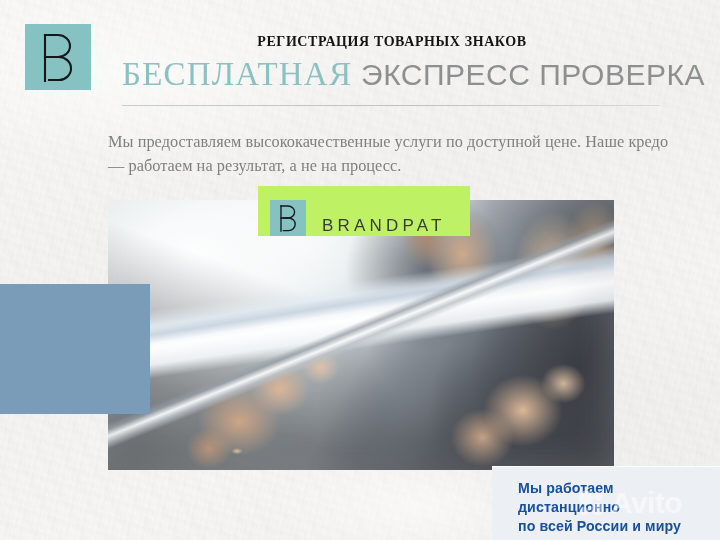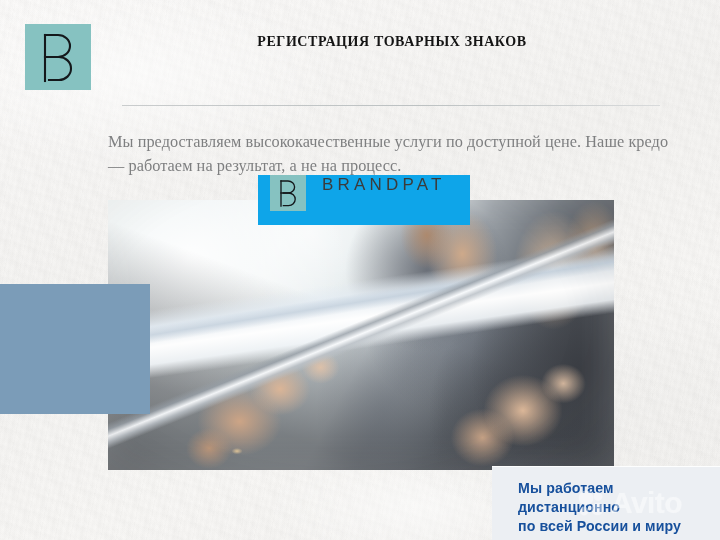--- a/index.html
+++ b/index.html
@@ -250,26 +250,26 @@
     top: 284px;
     width: 150px;
     height: 130px;
     background: #7b9cb8;
   }
 
   
   .brandpat-badge {
     position: absolute;
     left: 258px;
-    top: 175px;
+    top: 186px;
     width: 212px;
     height: 50px;
-    background: #0ea5e9;
+    background: #bef264;
     display: flex;
-    align-items: flex-start;
+    align-items: flex-end;
   }
   .bp-mark {
     width: 36px;
     height: 36px;
     margin-left: 12px;
     background: #86c2c1;
     flex: none;
   }
   .bp-mark svg { display: block; width: 100%; height: 100%; }
   .bp-word {
@@ -340,20 +340,23 @@
       <g fill="none" stroke="#14181b" stroke-width="2.1" stroke-linecap="square">
         <line x1="20" y1="11" x2="20" y2="57"></line>
         <path d="M20 11 H33 a12 11 0 0 1 0 22 H20"></path>
         <path d="M24 33 H34 a12 11.5 0 0 1 0 23 H24"></path>
       </g>
     </svg>
   </div>
 
   <div class="header-title">РЕГИСТРАЦИЯ ТОВАРНЫХ ЗНАКОВ</div>
 
+  <div class="subtitle-row">
+    <span class="subtitle-free">БЕСПЛАТНАЯ</span><span class="subtitle-rest">ЭКСПРЕСС ПРОВЕРКА</span>
+  </div>
 
   <div class="header-divider"></div>
 
   <p class="lede">Мы предоставляем высококачественные услуги по доступной цене. Наше кредо — работаем на результат, а не на процесс.</p>
 
   <div class="photo">
     <div class="photo-layer ph-backdrop"></div>
     <div class="photo-layer ph-window"></div>
     <div class="photo-layer ph-shoulder-left"></div>
     <div class="photo-layer ph-jacket"></div>

